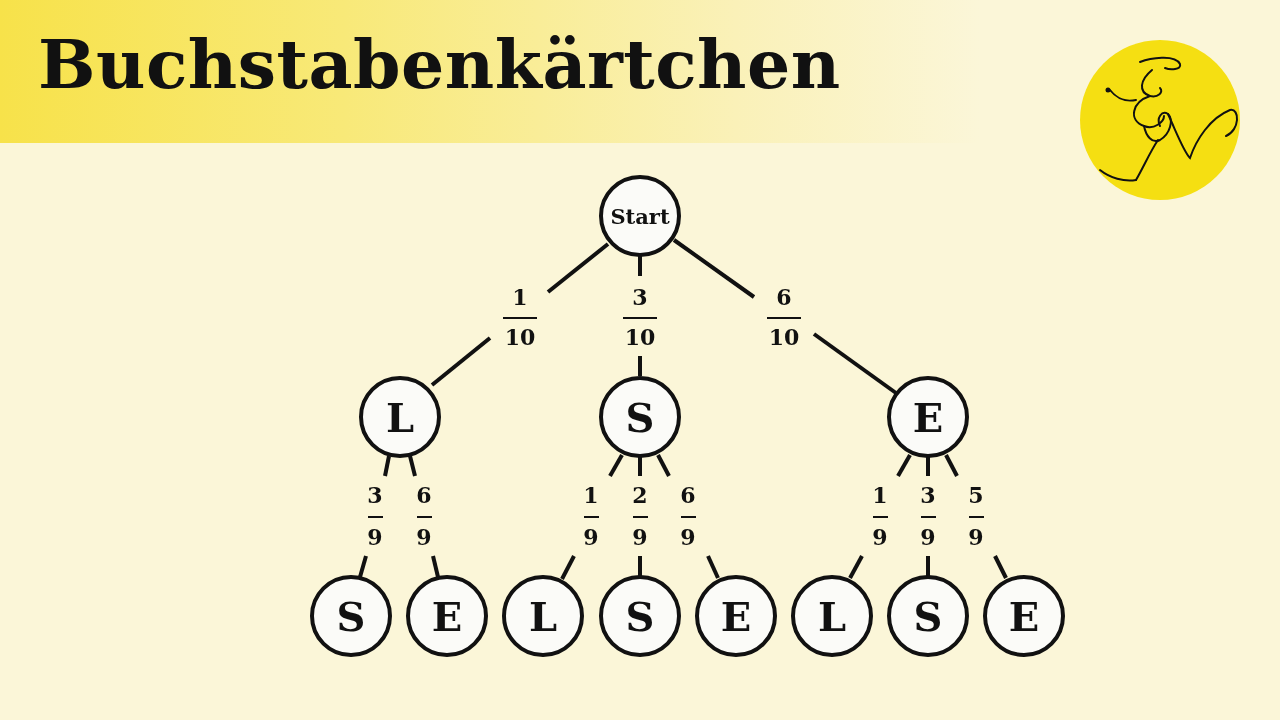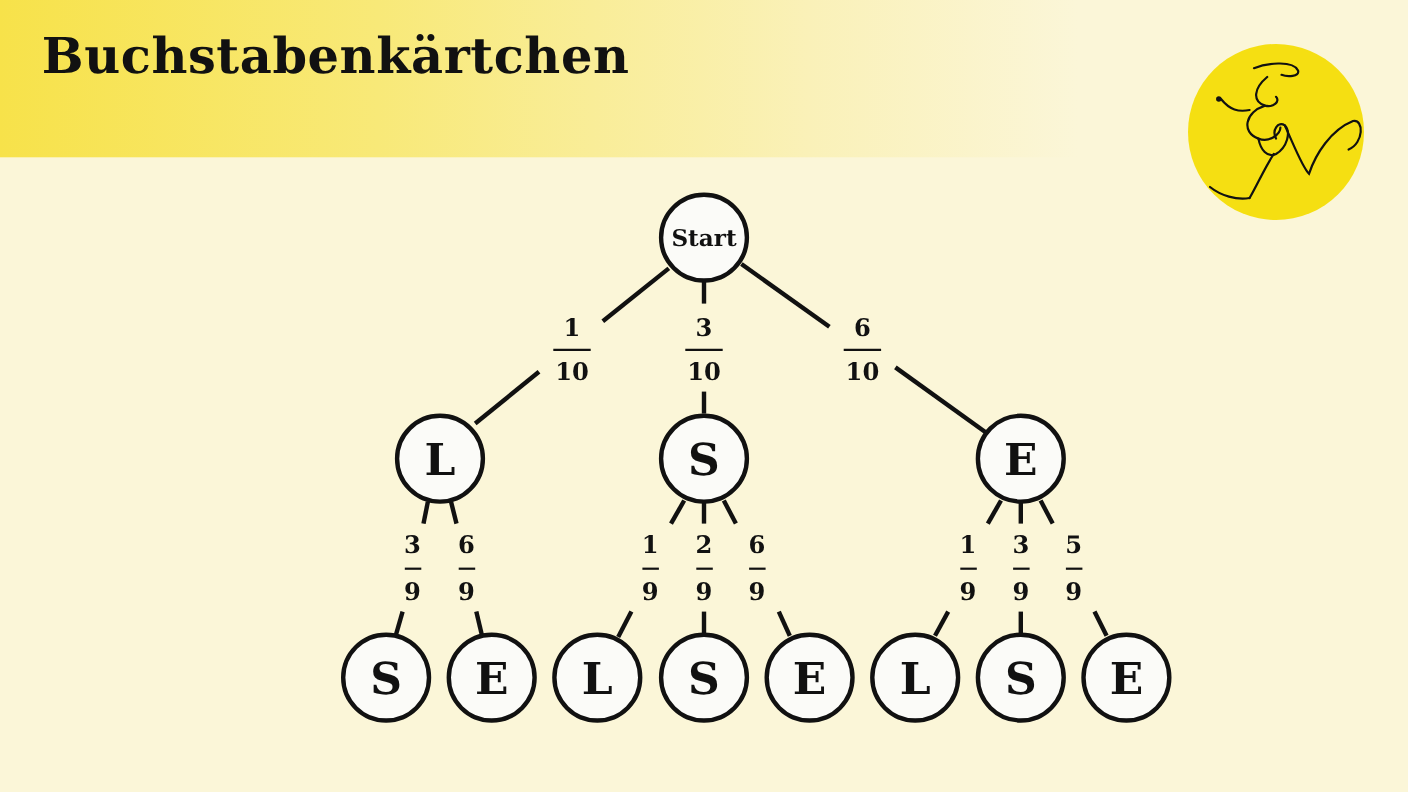--- a/index.html
+++ b/index.html
@@ -9,21 +9,21 @@
     position: relative;
     font-family: "DejaVu Serif", "Liberation Serif", serif;
   }
   .title-bar {
     position: absolute; left: 0; top: 0; width: 980px; height: 143px;
     background: linear-gradient(to right, #f7e24a 0%, #f8e978 35%, #faf1b8 75%, #fbf6d8 100%);
   }
   .title {
     position: absolute; left: 38px; top: 24px;
     font-family: "DejaVu Serif", "Liberation Serif", serif;
-    font-weight: bold; font-size: 45px; color: #111; letter-spacing: 0.5px;
+    font-weight: bold; font-size: 68px; color: #111; letter-spacing: 0.5px;
     white-space: nowrap;
   }
   .logo {
     position: absolute; left: 1080px; top: 40px; width: 160px; height: 160px;
     border-radius: 50%; background: #f5df12; overflow: hidden;
   }
   .logo svg { position: absolute; left: 0; top: 0; }
   svg.tree { position: absolute; left: 0; top: 0; }
   .node-text { font-family: "DejaVu Serif", "Liberation Serif", serif; font-weight: bold; fill: #111; }
   .frac-text { font-family: "DejaVu Serif", "Liberation Serif", serif; font-weight: bold; fill: #111; font-size: 22px; }

